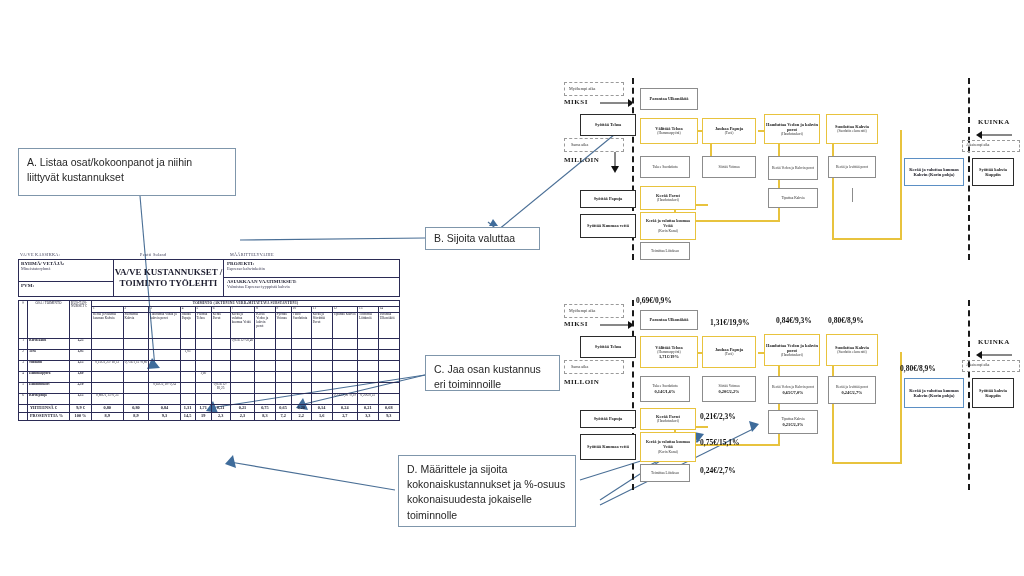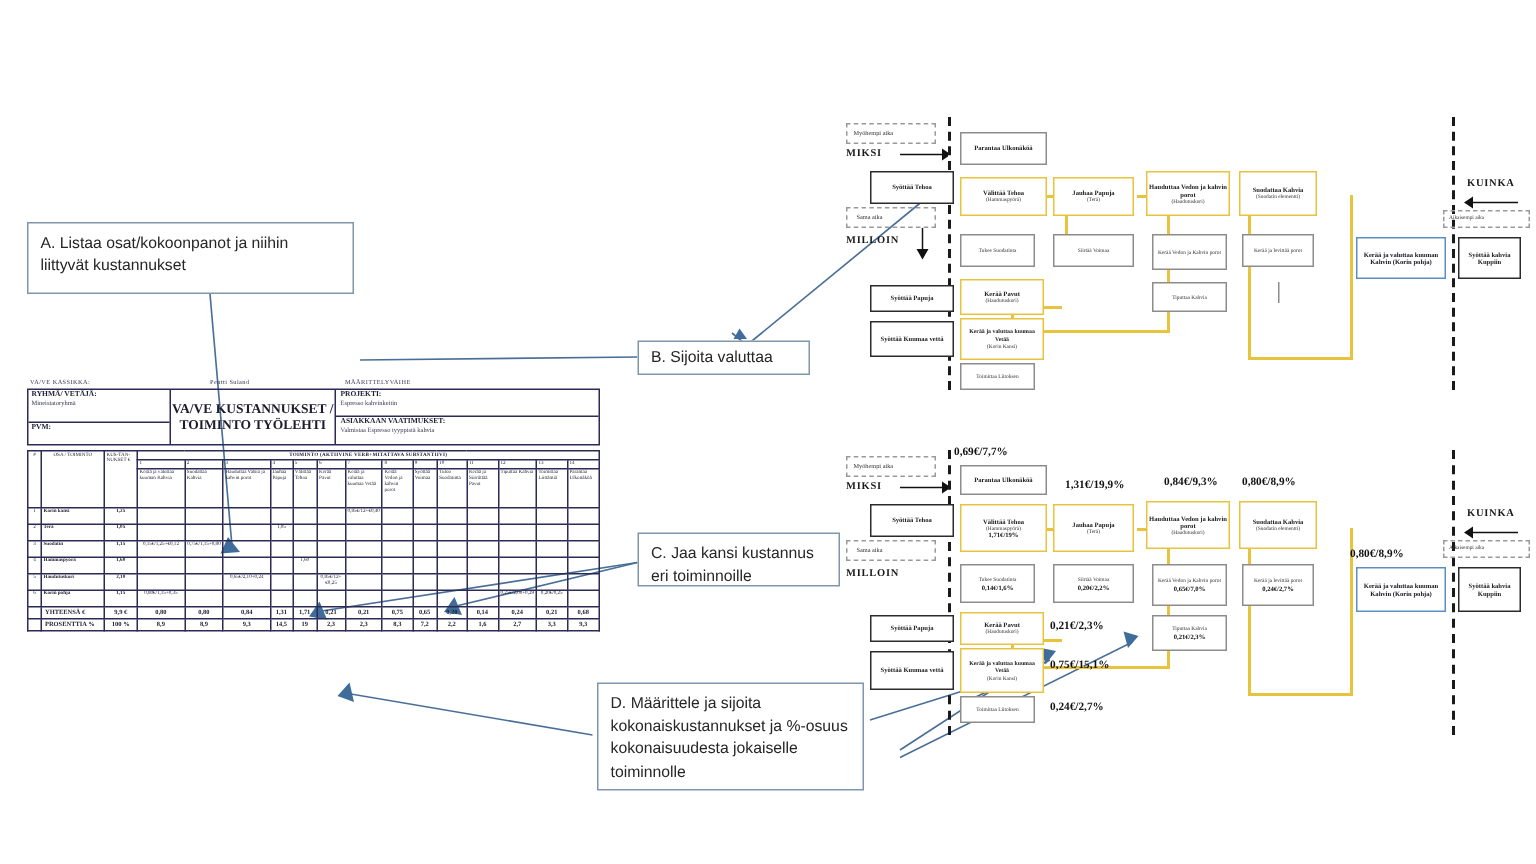--- a/index.html
+++ b/index.html
@@ -96,21 +96,21 @@
   <polygon points="694,432 704,434 697,443" fill="#3f6c9b"></polygon>
   <line x1="600" y1="505" x2="755" y2="428" stroke="#4a6f96" stroke-width="1.1"></line>
   <polygon points="749,421 759,424 752,432" fill="#3f6c9b"></polygon>
 </svg>
 
 <div class="callout" id="cal-b" style="left:425px;top:227px;width:115px;height:23px;display:flex;align-items:center;">
   <span>B. Sijoita valuttaa</span>
 </div>
 
 <div class="callout" id="cal-c" style="left:425px;top:355px;width:135px;height:36px;">
-  <span>C. Jaa kansi kustannus eri toiminnoille</span>
+  <span>C. Jaa osan kustannus eri toiminnoille</span>
 </div>
 
 <div class="callout" id="cal-d" style="left:398px;top:455px;width:178px;height:72px;">
   <span>D. Määrittele ja sijoita kokonaiskustannukset ja %-osuus kokonaisuudesta jokaiselle toiminnolle</span>
 </div>
 
 <div id="worksheet">
   <div class="ws-toprow">
     <span style="width:120px;">VA/VE KASSIKKA:</span>
     <span style="width:90px;">Pentti Suland</span>
@@ -544,21 +544,21 @@
   <div class="node n-gray" id="nb15" style="left:80px;top:164px;width:50px;height:18px;">
     <div class="n-t2">Toimittaa Liitoksen</div>
   </div>
   <div class="node n-blue" id="nb16" style="left:344px;top:78px;width:60px;height:30px;">
     <div class="n-t3">Kerää ja valuttaa kuuman Kahvin (Korin pohja)</div>
   </div>
   <div class="node n-dark" id="nb17" style="left:412px;top:78px;width:42px;height:30px;">
     <div class="n-t1">Syöttää kahvia Kuppiin</div>
   </div>
 
-  <div class="costlbl" style="left:76px;top:-4px;">0,69€/7,7%</div>
+  <div class="costlbl" style="left:76px;top:-4px;">0,69€/0,9%</div>
   <div class="costlbl" style="left:150px;top:18px;">1,31€/19,9%</div>
   <div class="costlbl" style="left:216px;top:16px;">0,84€/9,3%</div>
   <div class="costlbl" style="left:268px;top:16px;">0,80€/8,9%</div>
   <div class="costlbl" style="left:340px;top:64px;">0,80€/8,9%</div>
   <div class="costlbl" style="left:140px;top:112px;">0,21€/2,3%</div>
   <div class="costlbl" style="left:140px;top:138px;">0,75€/15,1%</div>
   <div class="costlbl" style="left:140px;top:166px;">0,24€/2,7%</div>
 </div>
 
 </body></html>

